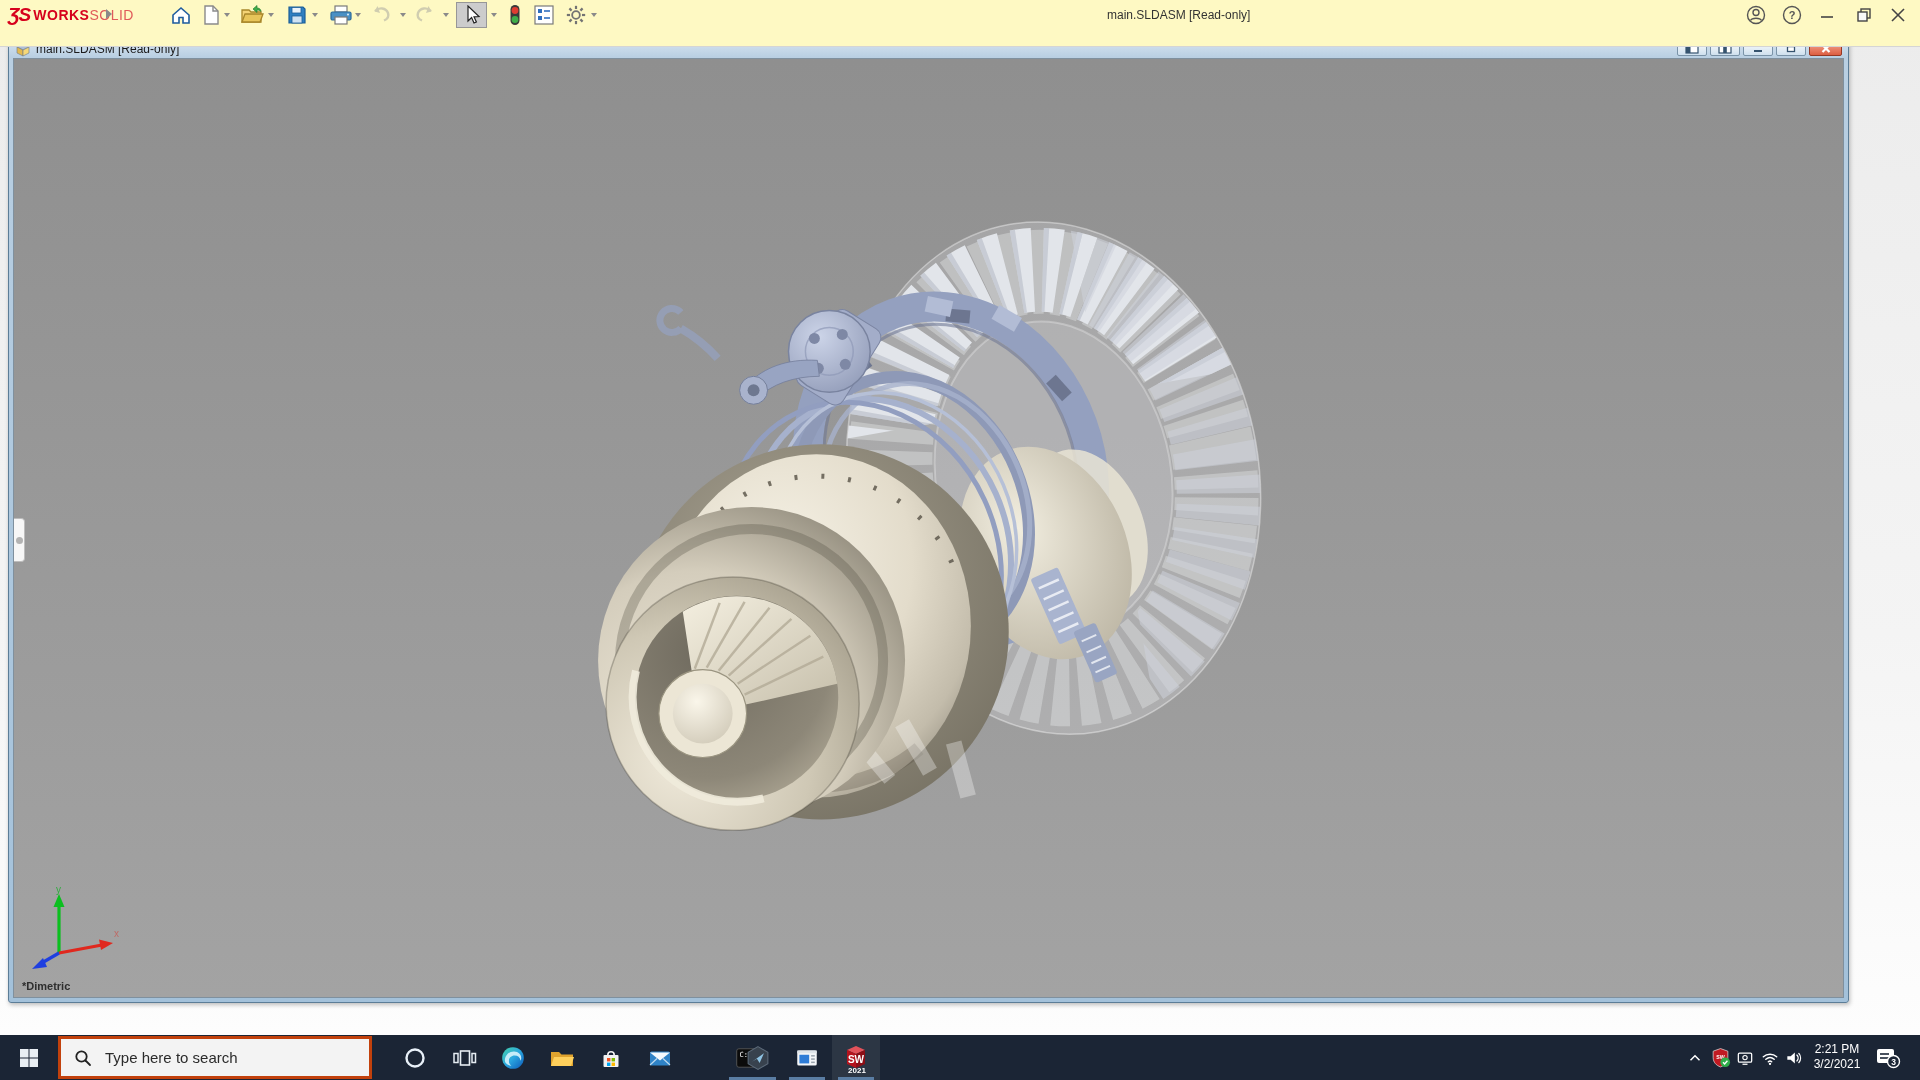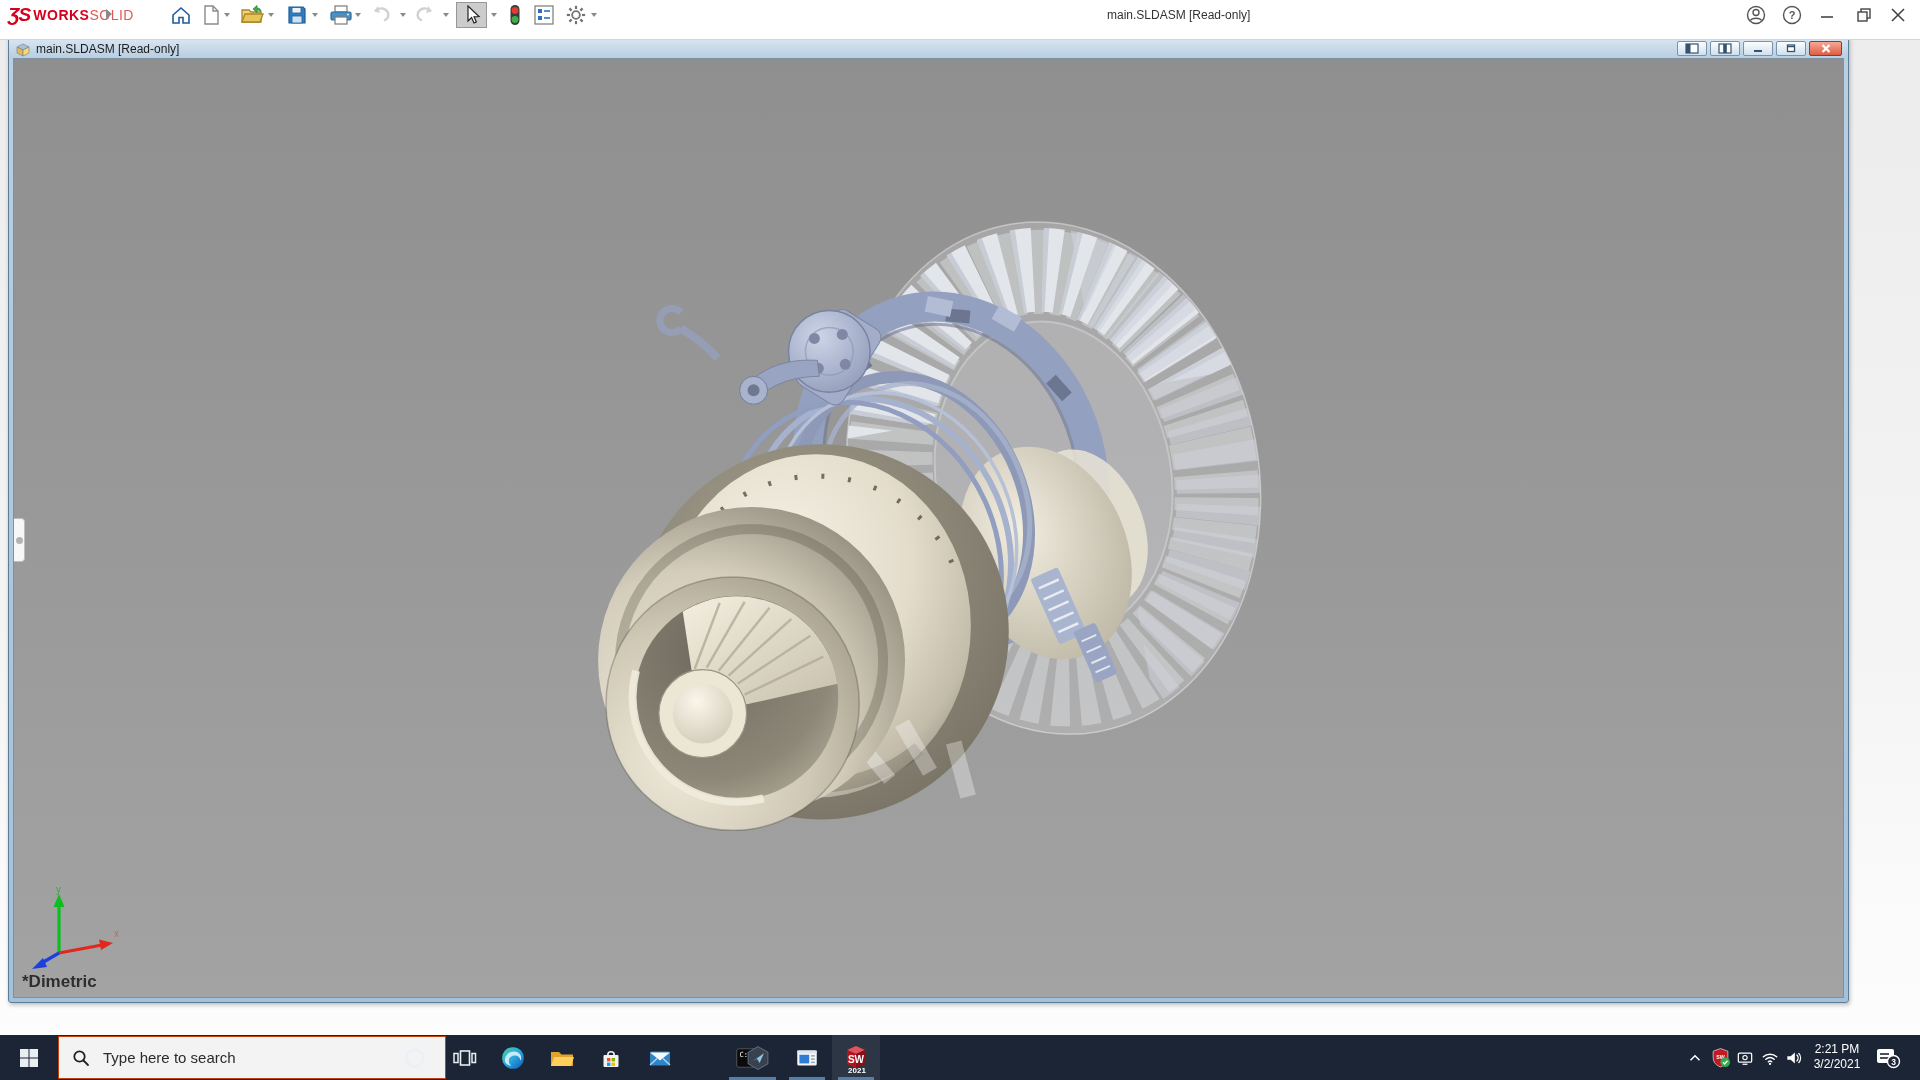--- a/index.html
+++ b/index.html
@@ -1,20 +1,20 @@
 <!DOCTYPE html>
 <html><head>
 <meta charset="utf-8">
 <style>
   html,body{margin:0;padding:0;width:1920px;height:1080px;overflow:hidden;
     font-family:"Liberation Sans",sans-serif;background:#ececec;position:relative}
   *{box-sizing:border-box}
 
   
-  .titlebar{position:absolute;top:0;left:0;width:1920px;height:40px;background:#ffffff;
+  .titlebar{position:absolute;top:0;left:0;width:1920px;height:47px;background:#fef9c3;
     border-bottom:1px solid #d5d5d5;z-index:30}
   .logo{position:absolute;left:8px;top:3px;height:24px;display:flex;align-items:center;cursor:default}
   .logo-glyph{font-style:italic;font-weight:bold;font-size:19px;color:#d6001c;letter-spacing:-1px;margin-right:3px}
   .logo-bold{font-weight:bold;font-size:14px;color:#d6001c;letter-spacing:.5px}
   .logo-light{font-weight:normal;font-size:14px;color:#e05a5a;letter-spacing:.5px}
   .flyout-arrow{position:absolute;left:106px;top:9px;width:0;height:0;
     border-top:5px solid transparent;border-bottom:5px solid transparent;border-left:6px solid #8a8a8a}
   .tbtn{position:absolute;top:3px;width:24px;height:24px;display:flex;align-items:center;justify-content:center}
   .tbtn.disabled{opacity:.45;filter:grayscale(1)}
   .dd{position:absolute;top:13px;width:0;height:0;border-left:3.5px solid transparent;
@@ -39,27 +39,27 @@
   .dbtn{width:30px;height:15px;border:1px solid #7a93a8;border-radius:2px;margin-left:3px;
     background:linear-gradient(#fbfdfe,#cfe0ee);display:flex;align-items:center;justify-content:center}
   .dbtn.close{background:linear-gradient(#f6a894,#dc5e42);border-color:#973823;width:33px}
   .viewport{flex:1;position:relative;overflow:hidden;border:1px solid #7f909e;
     background:linear-gradient(180deg,#8f8f8f,#a3a3a3)}
   .engine-svg{position:absolute;left:0;top:0;width:100%;height:100%}
   .splitter-tab{position:absolute;left:0;top:459px;width:11px;height:44px;background:#f7f7f7;
     border:1px solid #bdbdbd;border-left:none;border-radius:0 4px 4px 0;display:flex;align-items:center;justify-content:center}
   .splitter-dot{width:7px;height:7px;border-radius:50%;background:#b3b3b3}
   .triad{position:absolute;left:12px;bottom:26px}
-  .view-label{position:absolute;left:8px;bottom:5px;font-size:17px;font-weight:bold;color:#2e2e2e}
+  .view-label{position:absolute;left:8px;bottom:5px;font-size:11px;font-weight:bold;color:#2e2e2e}
 
   
   .taskbar{position:absolute;left:0;top:1035px;width:1920px;height:45px;background:#1b2535;z-index:40}
   .start{position:absolute;left:0;top:0;width:58px;height:45px;display:flex;align-items:center;justify-content:center}
-  .searchbox{position:absolute;left:58px;top:1px;width:388px;height:43px;background:#f3f3f3;
-    border:1px solid #c2410c;display:flex;align-items:center}
+  .searchbox{position:absolute;left:58px;top:1px;width:314px;height:43px;background:#f3f3f3;
+    border:3px solid #c2410c;display:flex;align-items:center}
   .search-ico{margin-left:13px;display:flex}
   .search-text{margin-left:13px;font-size:15px;color:#2b2b2b}
   .tb-ico{position:absolute;top:0;width:48px;height:45px;display:flex;align-items:center;justify-content:center}
   .tb-ico.running::after{content:"";position:absolute;bottom:0;left:6px;width:36px;height:3px;background:#5a7da3}
   .tb-ico.active{background:rgba(255,255,255,.08)}
   .tray-ico{position:absolute;top:0;width:24px;height:45px;display:flex;align-items:center;justify-content:center}
   .clock{position:absolute;left:1806px;top:7px;width:62px;color:#fff;font-size:12px;line-height:15px;text-align:center;cursor:default}
 </style>
 </head>
 <body>

